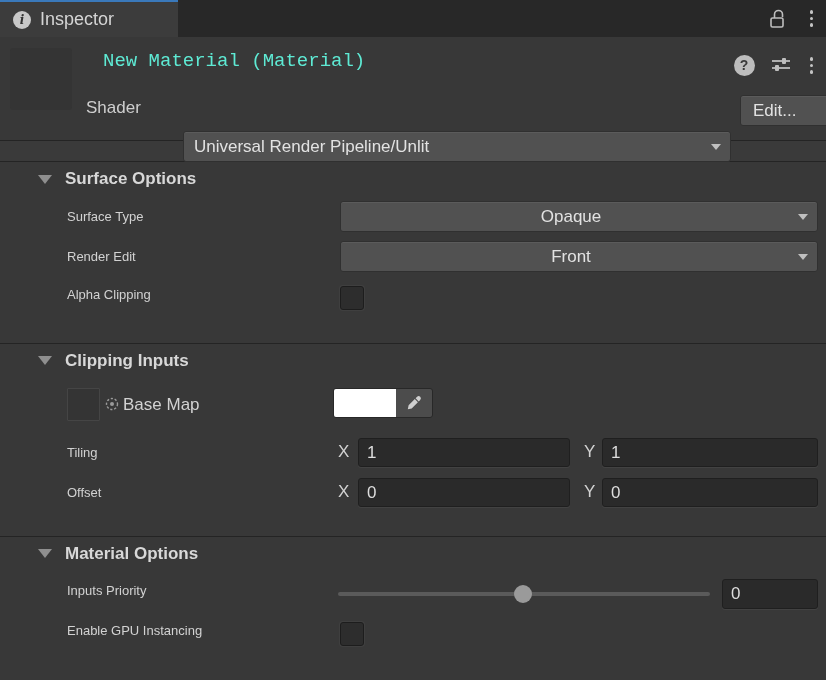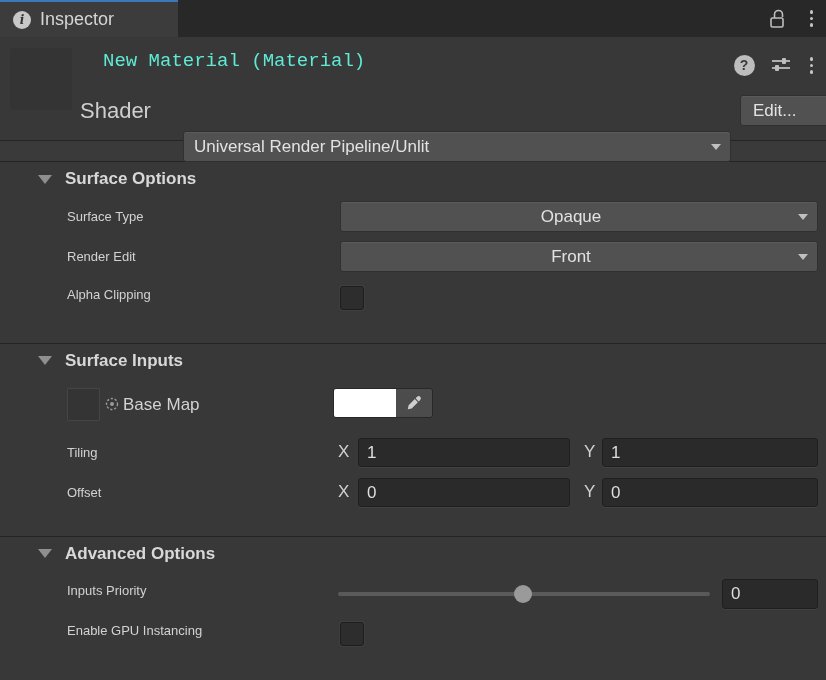--- a/index.html
+++ b/index.html
@@ -30,21 +30,21 @@
   .kebab span{width:3.5px;height:3.5px;border-radius:50%;background:#c4c4c4;}
   
   .mat-header{position:relative;height:103px;background:#383838;}
   .preview-thumb{position:absolute;left:10px;top:11px;width:62px;height:62px;background:#343434;border-radius:3px;}
   .mat-title{position:absolute;left:103px;top:13px;font-size:19px;color:#5eead4;font-family:Liberation Mono, monospace;}
   .header-icons{position:absolute;right:10px;top:17px;display:flex;align-items:center;gap:14px;}
   .help-icon{
     width:21px;height:21px;border-radius:50%;background:#bdbdbd;color:#3a3a3a;
     font-weight:bold;font-size:14px;line-height:21px;text-align:center;cursor:pointer;
   }
-  .shader-label{position:absolute;left:80px;top:61px;font-size:22px;color:#cfcfcf;}
+  .shader-label{position:absolute;left:86px;top:61px;font-size:17px;color:#cfcfcf;}
   .dropdown{
     position:relative;height:31px;background:#515151;border:1px solid #303030;
     border-radius:3px;display:flex;align-items:center;padding:0 26px 0 10px;
     font-size:17px;color:#e2e2e2;cursor:pointer;
     box-shadow:inset 0 1px 0 rgba(255,255,255,0.06);
     white-space:nowrap;overflow:hidden;
   }
   .dd-arrow{
     position:absolute;right:9px;top:50%;margin-top:-3px;
     width:0;height:0;border-left:5px solid transparent;border-right:5px solid transparent;
@@ -188,21 +188,21 @@
       <div class="checkbox alpha-check"></div>
     </div>
     <div class="pad-bottom-s1"></div>
   </div>
 
   <div class="sep-line"></div>
 
   <div class="s2">
     <div class="section-header">
       <span class="foldout-tri"></span>
-      <span class="section-title">Surface Inputs</span>
+      <span class="section-title">Clipping Inputs</span>
     </div>
     <div class="prop-row h55">
       <div class="tex-slot"></div>
       <div class="picker-icon">
         <svg width="16" height="16" viewBox="0 0 16 16">
           <circle cx="8" cy="8" r="5.5" fill="none" stroke="#9a9a9a" stroke-width="1.4" stroke-dasharray="2.2 1.8"></circle>
           <circle cx="8" cy="8" r="2" fill="#9a9a9a"></circle>
         </svg>
       </div>
       <span class="basemap-label">Base Map</span>
@@ -230,21 +230,21 @@
       <input class="num-field fy" value="0" style="">
     </div>
     <div class="pad-bottom-s2"></div>
   </div>
 
   <div class="sep-line"></div>
 
   <div class="s3">
     <div class="section-header">
       <span class="foldout-tri"></span>
-      <span class="section-title">Advanced Options</span>
+      <span class="section-title">Material Options</span>
     </div>
     <div class="prop-row">
       <span class="prop-label">Inputs Priority</span>
       <div class="sp-track"></div>
       <div class="sp-thumb"></div>
       <input class="num-field sp-field" value="0" style="">
     </div>
     <div class="prop-row">
       <span class="prop-label">Enable GPU Instancing</span>
       <div class="checkbox gpu-check"></div>

